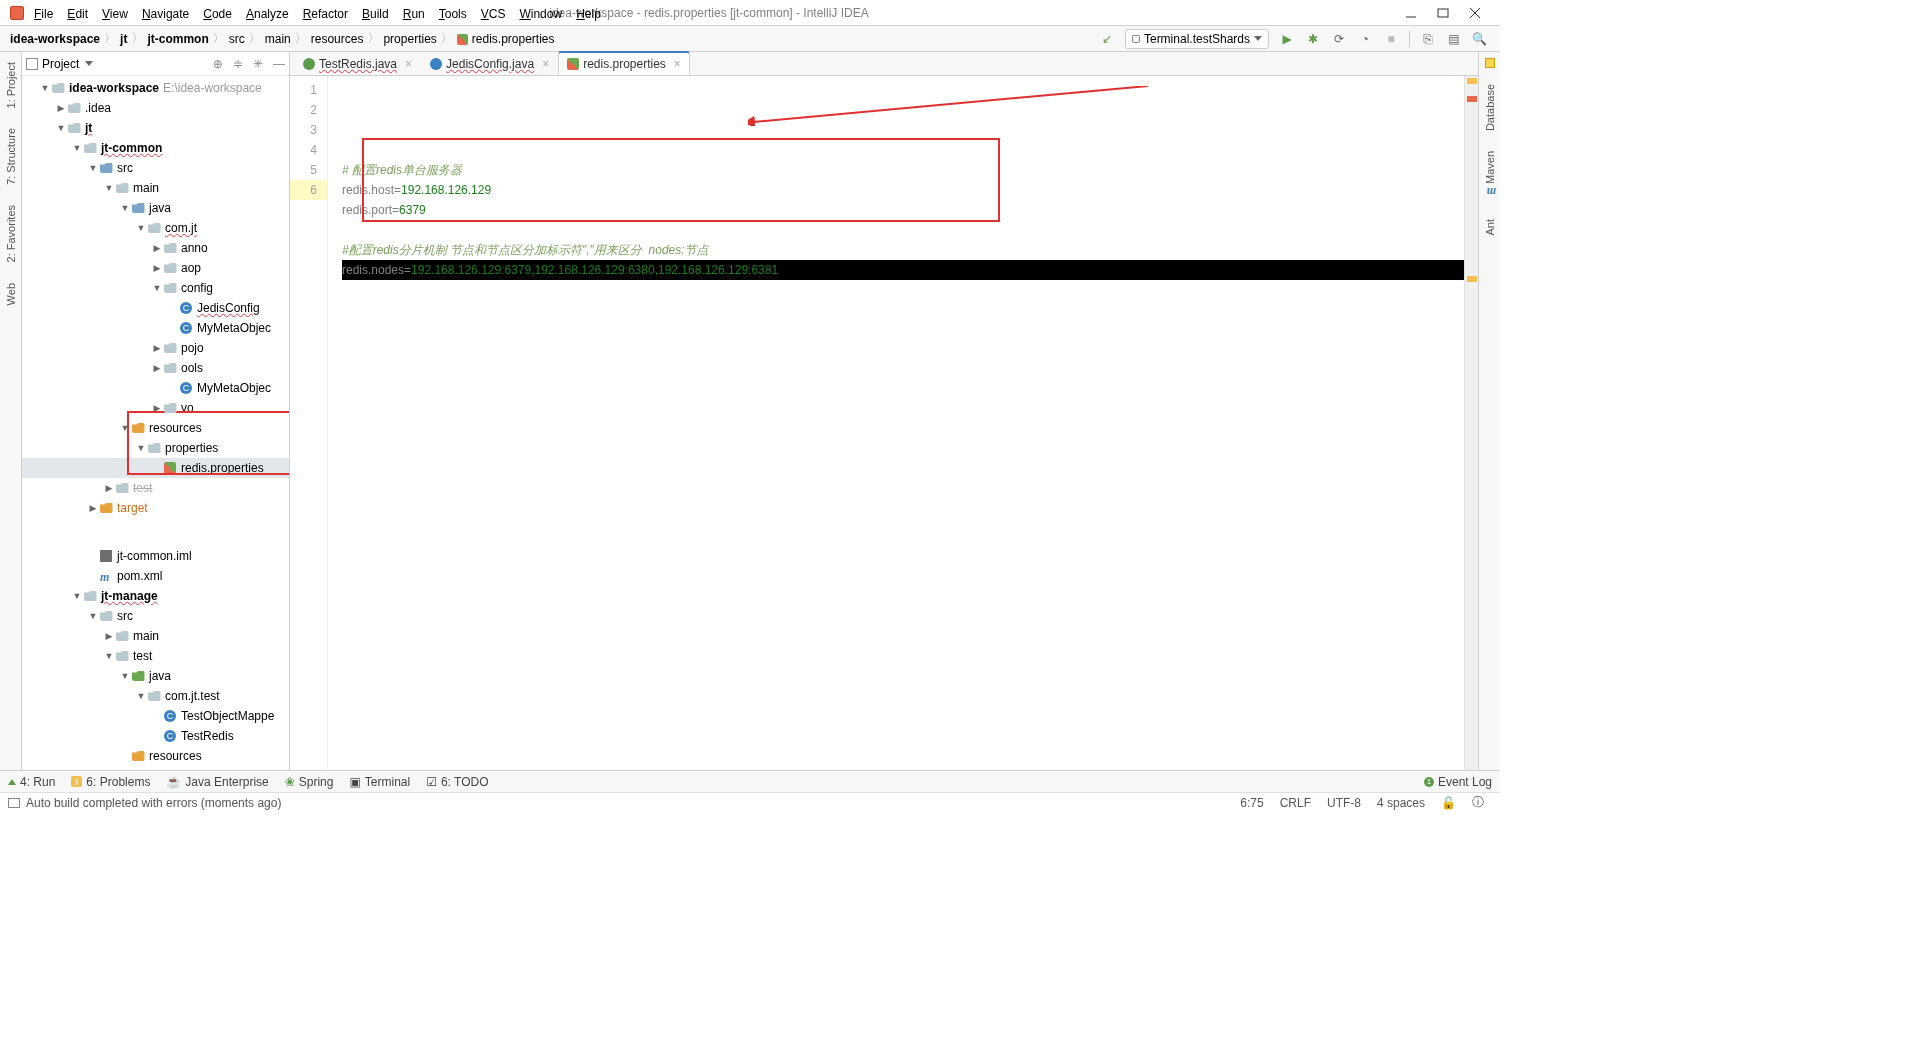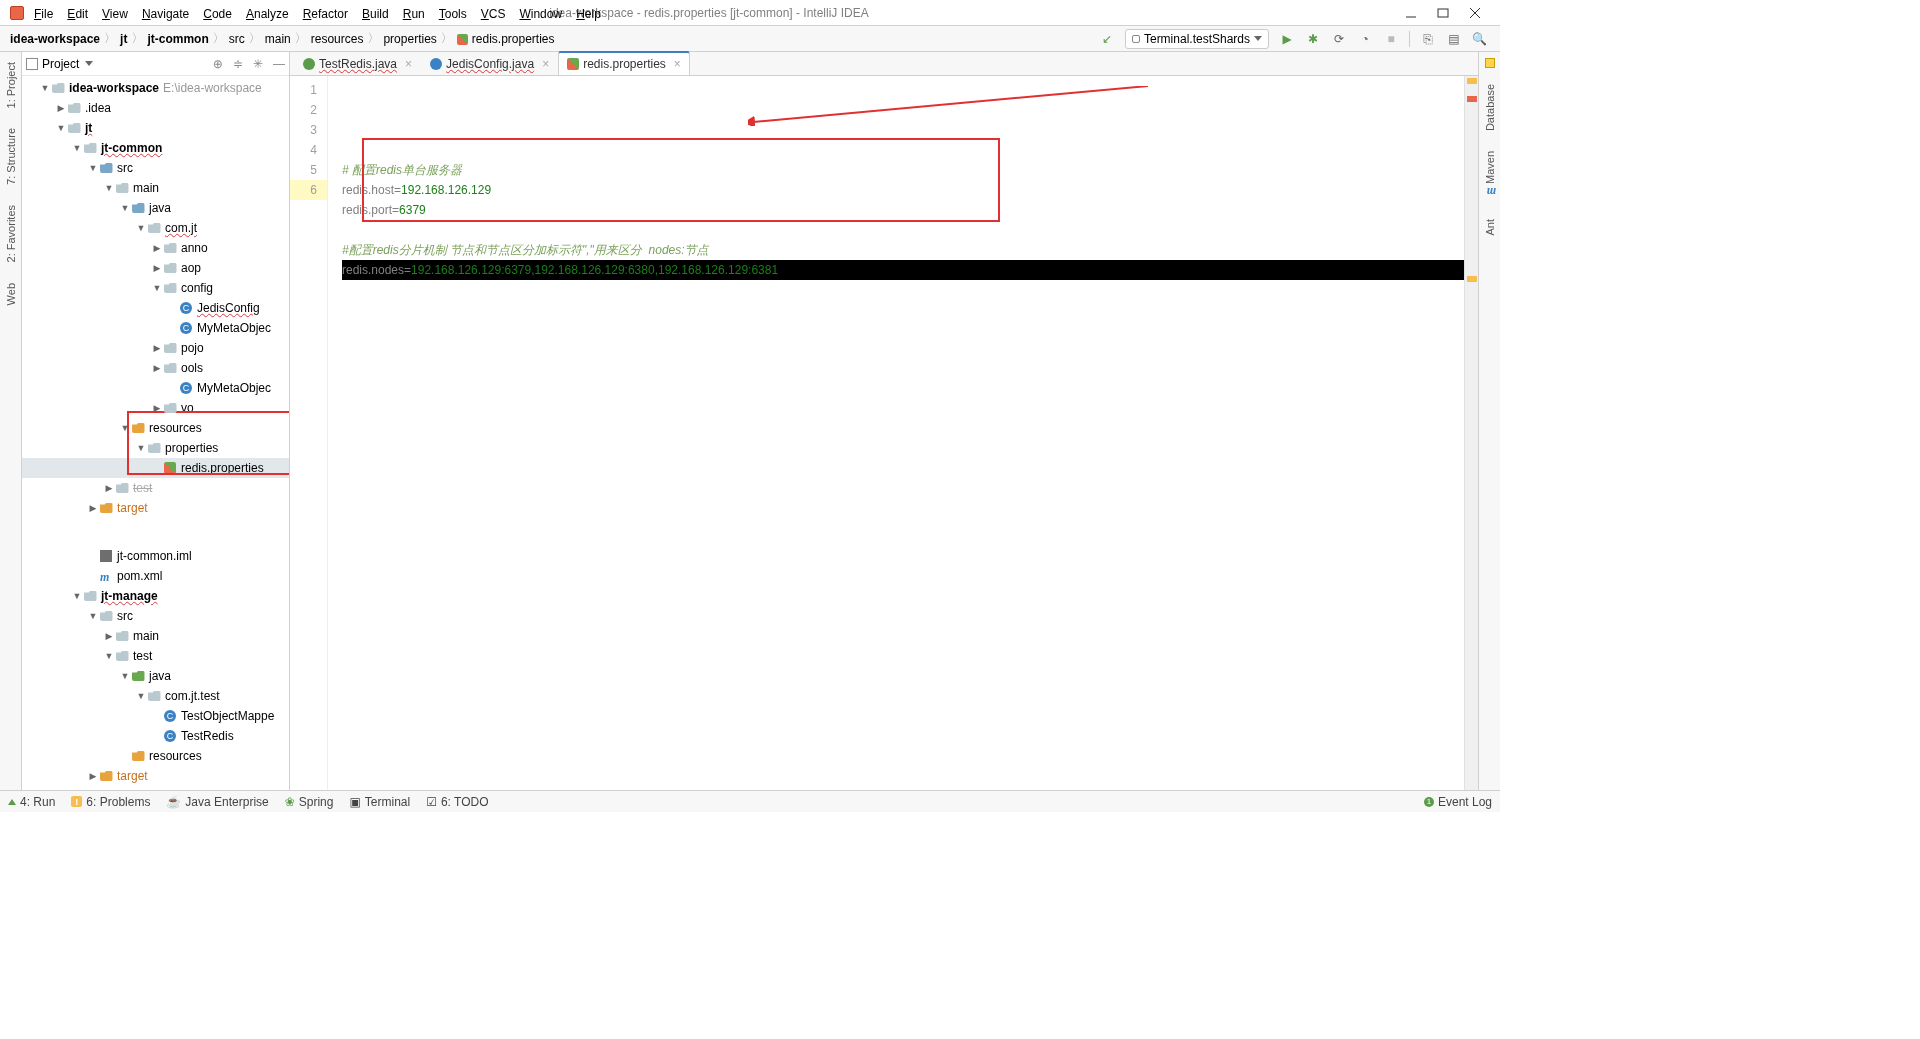--- a/index.html
+++ b/index.html
@@ -530,13 +530,24 @@
         <span>☑</span>
         <span>6: TODO</span>
       </div>
       <div class="spacer"></div>
     <div class="bb-item">
       <span style="width:10px;height:10px;border-radius:50%;background:#5a9c4a;color:#fff;display:inline-flex;align-items:center;justify-content:center;font-size:8px">1</span>
       <span>Event Log</span>
     </div>
   </div>
 
+  <div class="statusbar">
+    <span style="width:12px;height:10px;border:1px solid #888;margin-right:6px"></span>
+    <span>Auto build completed with errors (moments ago)</span>
+    <div class="spacer"></div>
+    <span class="cell">6:75</span>
+    <span class="cell">CRLF</span>
+    <span class="cell">UTF-8</span>
+    <span class="cell">4 spaces</span>
+    <span class="cell">🔓</span>
+    <span class="cell">ⓘ</span>
+  </div>
 </div>
 
 </body></html>

